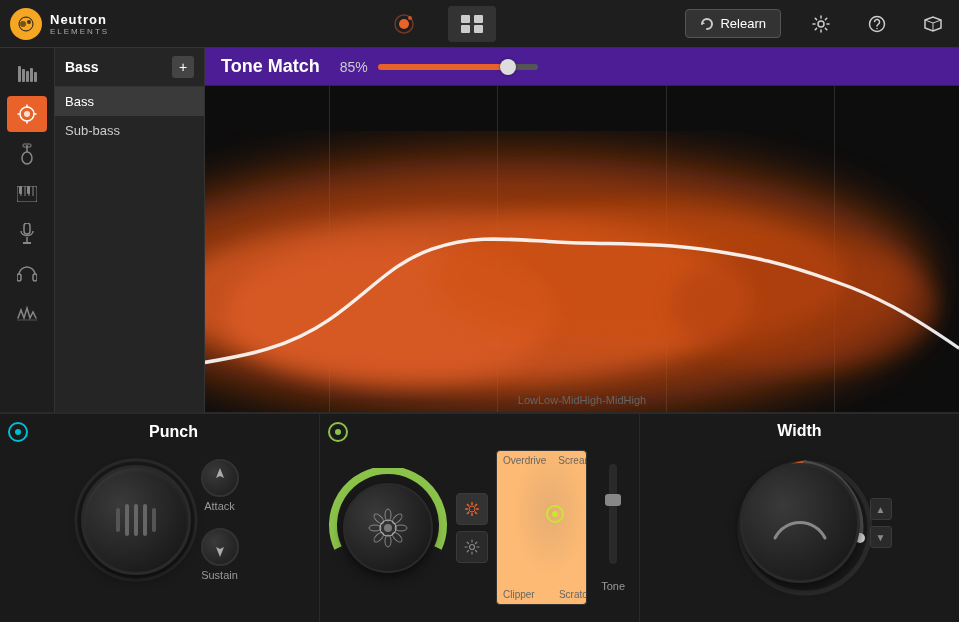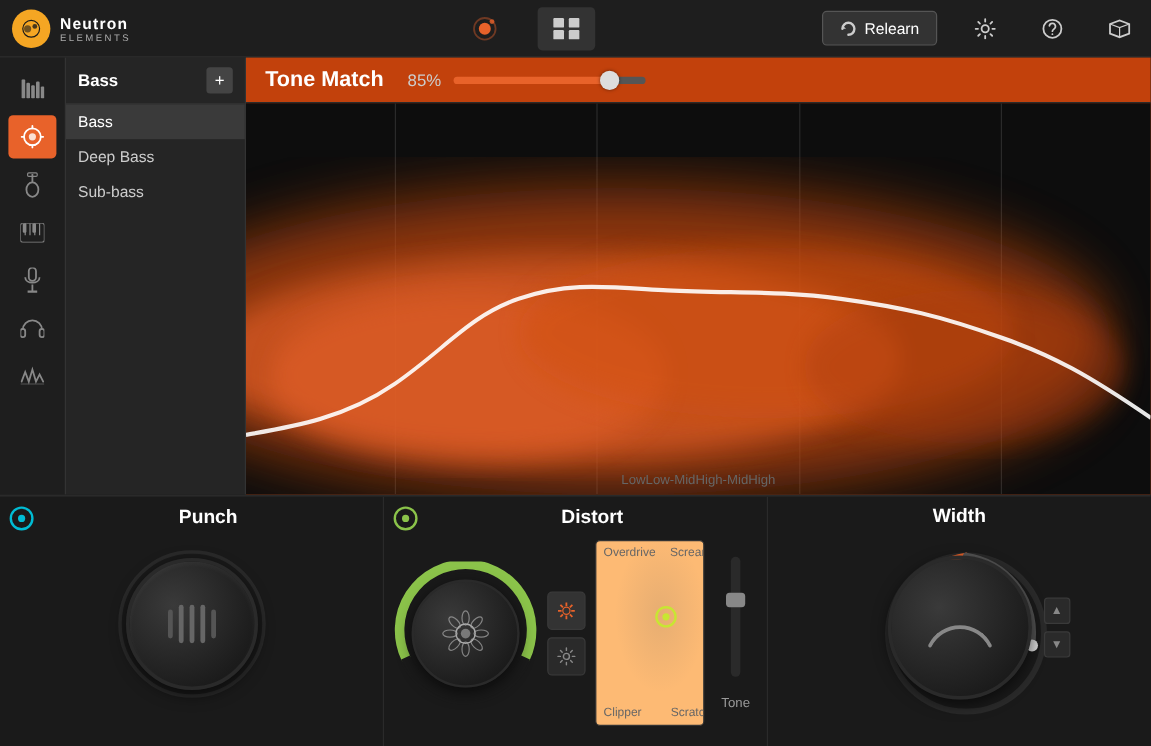--- a/index.html
+++ b/index.html
@@ -182,21 +182,21 @@
     .preset-item.selected {
       background: #3a3a3a;
       color: #fff;
     }
 
     
     .content-area {
       flex: 1;
       display: flex;
       flex-direction: column;
-      background: #c2410c;
+      background: #4c1d95;
     }
     .content-header {
       display: flex;
       align-items: center;
       padding: 8px 16px;
       border-bottom: 1px solid #2a2a2a;
       gap: 20px;
     }
     .content-title {
       font-size: 18px;
@@ -609,21 +609,20 @@
     </div>
   </div>
 
   <div class="preset-panel">
     <div class="preset-header">
       <span class="preset-title">Bass</span>
       <button class="preset-add">+</button>
     </div>
     <ul class="preset-list">
       <li class="preset-item selected">Bass</li>
-      <li class="preset-item">Deep Bass</li>
       <li class="preset-item">Sub-bass</li>
     </ul>
   </div>
 
   <div class="content-area">
     <div class="content-header">
       <span class="content-title">Tone Match</span>
       <div class="slider-container">
         <span class="slider-label">85%</span>
         <input type="range" class="tone-slider" value="85" min="0" max="100" style="">
@@ -695,29 +694,46 @@
 
           <div style="position:absolute;top:50%;left:50%;transform:translate(-50%,-50%);display:flex;gap:5px;align-items:center;">
             <div style="width:4px;height:24px;background:#555;border-radius:2px;"></div>
             <div style="width:4px;height:32px;background:#666;border-radius:2px;"></div>
             <div style="width:4px;height:32px;background:#666;border-radius:2px;"></div>
             <div style="width:4px;height:32px;background:#666;border-radius:2px;"></div>
             <div style="width:4px;height:24px;background:#555;border-radius:2px;"></div>
           </div>
         </div>
       </div>
+      <div class="small-knobs">
+        <div class="small-knob-group">
+          <div class="small-knob">
+            <svg style="position:absolute;top:50%;left:50%;transform:translate(-50%,-50%);" width="28" height="28" viewBox="0 0 28 28">
+              <path d="M14 4 L18 14 L14 12 L10 14 Z" fill="#ccc" opacity="0.8"></path>
+            </svg>
+          </div>
+          <span class="small-knob-label">Attack</span>
+        </div>
+        <div class="small-knob-group">
+          <div class="small-knob">
+            <svg style="position:absolute;top:50%;left:50%;transform:translate(-50%,-50%);" width="28" height="28" viewBox="0 0 28 28">
+              <path d="M14 24 L18 14 L14 16 L10 14 Z" fill="#ccc" opacity="0.8"></path>
+            </svg>
+          </div>
+          <span class="small-knob-label">Sustain</span>
+        </div>
+      </div>
     </div>
   </div>
 
   <div class="module">
     <div class="module-header">
       <div class="module-power active-green">
         <div class="module-power-dot green"></div>
       </div>
-      <span class="module-title">Distort</span>
     </div>
     <div class="distort-content">
 
       <div style="position:relative;display:flex;align-items:center;justify-content:center;width:120px;">
         <svg style="position:absolute;" width="120" height="120" viewBox="0 0 120 120">
           <circle cx="60" cy="60" r="55" fill="none" stroke="#1a1a1a" stroke-width="8"></circle>
 
           <path d="M 10 80 A 55 55 0 1 1 110 80" stroke="#8bc34a" stroke-width="8" fill="none" stroke-linecap="round"></path>
 
           <path d="M 10 80 A 55 55 0 0 0 110 80" stroke="#1a1a1a" stroke-width="8" fill="none"></path>

